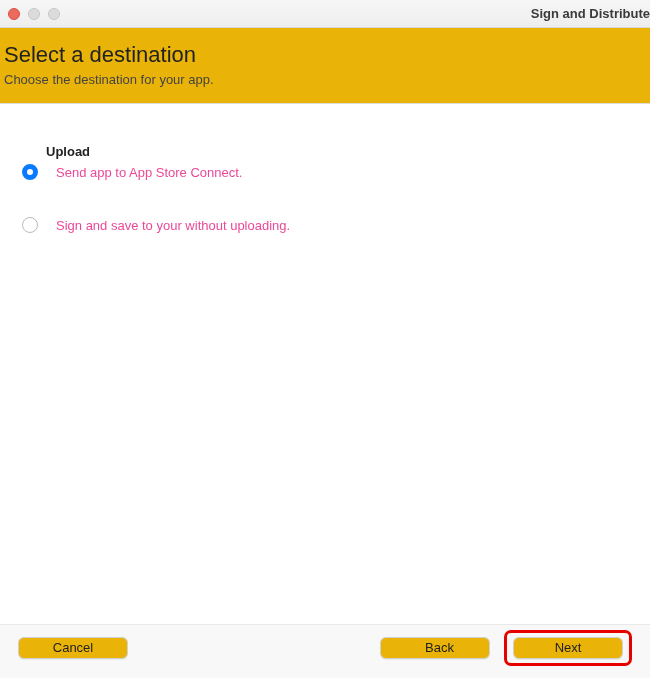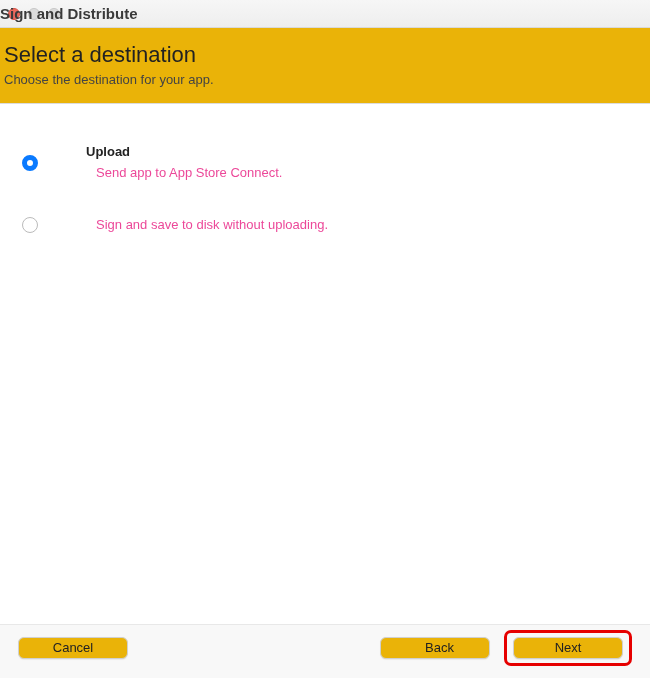--- a/index.html
+++ b/index.html
@@ -32,22 +32,22 @@
       width: 12px;
       height: 12px;
       border-radius: 50%;
     }
     .tl-close { background: #ec6a5e; border: 0.5px solid #d55245; }
     .tl-min { background: #dcdcdc; border: 0.5px solid #c7c7c7; }
     .tl-max { background: #dcdcdc; border: 0.5px solid #c7c7c7; }
     .title {
       position: absolute;
       left: 0; right: 0;
-      text-align: left;
-      font-size: 15px;
+      text-align: right;
+      font-size: 13px;
       font-weight: 600;
       color: #3a3a3a;
       pointer-events: none;
     }
     .header {
       background: #eab308;
       padding: 14px 20px 16px 4px;
       border-bottom: 1px solid #dcdcdc;
     }
     .header h1 {
@@ -60,23 +60,22 @@
       font-size: 13px;
       color: #444;
     }
     .content {
       padding: 40px 22px 20px 22px;
       height: calc(678px - 28px - 78px - 54px);
       background: #fff;
     }
     .option {
       display: flex;
-      align-items: center;
+      align-items: flex-end;
       margin-bottom: 36px;
-      gap: 40px;
     }
     .radio {
       -webkit-appearance: none;
       appearance: none;
       width: 16px;
       height: 16px;
       border-radius: 50%;
       border: 1px solid #bbb;
       margin-right: 8px;
       margin-top: 1px;
@@ -164,21 +163,21 @@
     <input type="radio" name="dest" class="radio" checked="" style="">
     <div class="option-text">
       <div class="option-title">Upload</div>
       <div class="option-desc">Send app to App Store Connect.</div>
     </div>
   </label>
 
   <label class="option">
     <input type="radio" name="dest" class="radio" style="">
     <div class="option-text">
-      <div class="option-desc">Sign and save to disk without uploading.</div>
+      <div class="option-desc">Sign and save to your without uploading.</div>
     </div>
   </label>
 
 </div>
 
 <div class="footer">
   <button class="btn">Cancel</button>
   <div class="footer-spacer"></div>
   <button class="btn btn-back">Back</button>
   <span class="next-wrap">

